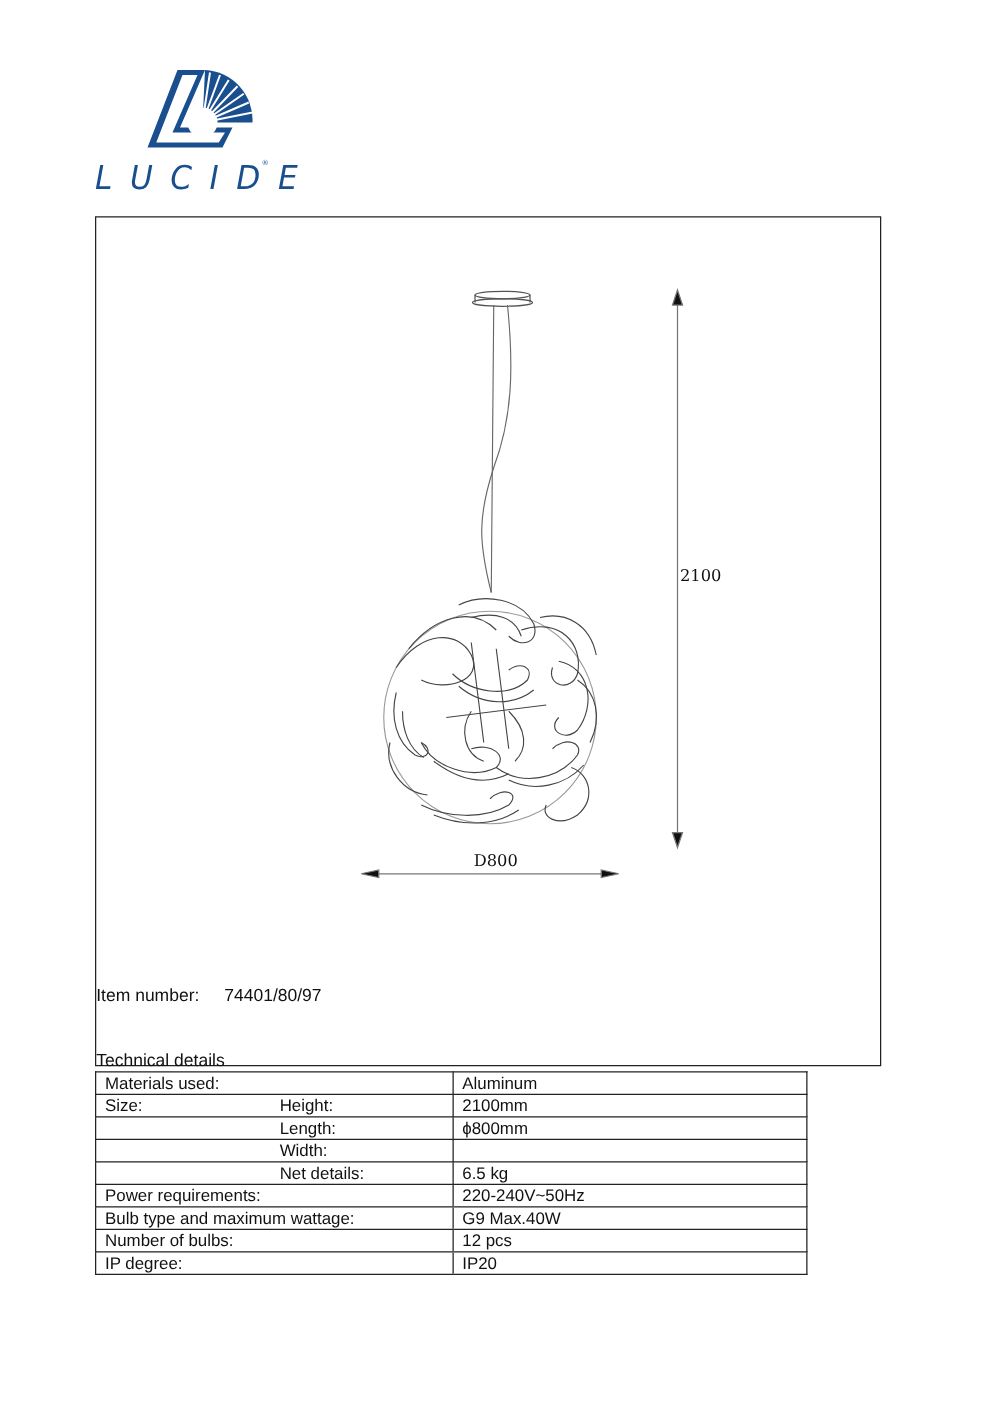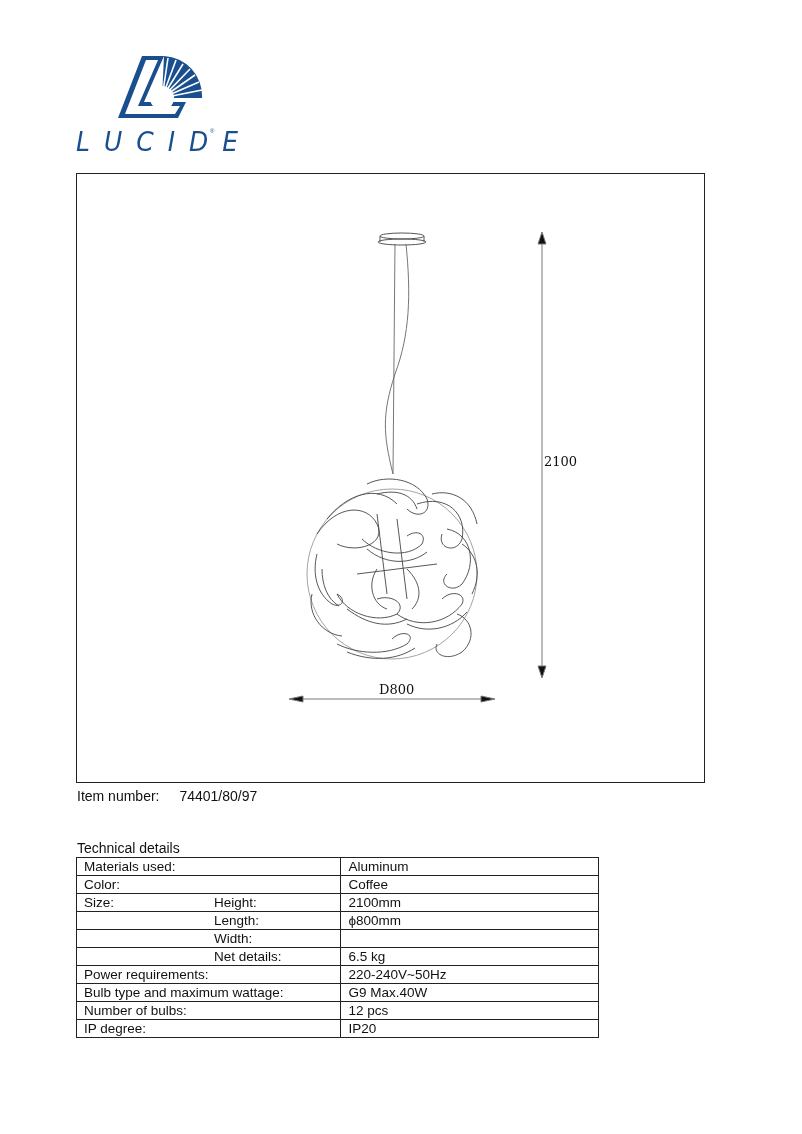--- a/index.html
+++ b/index.html
@@ -5,31 +5,31 @@
   html, body { margin: 0; padding: 0; background: #ffffff; }
   body { width: 802px; height: 1134px; position: relative; overflow: hidden;
          font-family: "Liberation Sans", "DejaVu Sans", sans-serif; color: #111; }
   .logo { position: absolute; left: 76px; top: 54px; width: 140px; height: 105px; text-decoration: underline; }
   .logo-mark { position: absolute; left: 40px; top: 0; width: 88px; height: 66px; }
   .logo-text { position: absolute; left: 0; top: 74px; font-style: italic; font-size: 25px;
                letter-spacing: 14px; color: #1a4f8f; font-weight: 400;
                font-family: "DejaVu Sans", sans-serif; transform: scaleY(1.05); }
   .logo-reg { position: absolute; left: 134px; top: 74px; font-size: 6px; color: #1a4f8f; }
 
-  .frame { position: absolute; left: 76px; top: 173px; width: 629px; height: 610px;
+  .frame { position: absolute; left: 76px; top: 173px; width: 629px; height: 680px;
            border: 1px solid #222; box-sizing: border-box; }
   .drawing { position: absolute; left: 0; top: 0; width: 629px; height: 610px; }
   .dim-label { position: absolute; font-family: "DejaVu Serif", "Liberation Serif", serif;
                font-size: 13px; color: #111; }
 
   .item-number { position: absolute; left: 77px; top: 788px; font-size: 14px; }
   .item-number .val { margin-left: 16px; }
   .section-title { position: absolute; left: 77px; top: 840px; font-size: 14px; }
 
-  table.spec { position: absolute; left: 76px; top: 857px; width: 523px; border-collapse: collapse;
+  table.spec { position: absolute; left: 76px; top: 857px; width: 570px; border-collapse: collapse;
                font-size: 13.5px; }
   table.spec td { border: 1px solid #222; height: 17.7px; padding: 0 0 0 7px; line-height: 17px;
                   vertical-align: middle; box-sizing: border-box; }
   table.spec td.c1 { width: 152px; border-right: none; }
   table.spec td.c2 { width: 162px; border-left: none; padding-left: 8px; }
   table.spec td.c3 { width: 317px; }
   table.spec tr.light td { border-top-color: #aaa; }
 </style>
 </head>
 <body>
@@ -121,25 +121,20 @@
 
 <div class="section-title">Technical details</div>
 
 <table class="spec">
   <tbody>
     <tr>
       <td class="c1">Materials used:</td>
       <td class="c2"></td>
       <td class="c3">Aluminum</td>
     </tr>
-    <tr class="light">
-      <td class="c1">Color:</td>
-      <td class="c2"></td>
-      <td class="c3">Coffee</td>
-    </tr>
     <tr>
       <td class="c1">Size:</td>
       <td class="c2">Height:</td>
       <td class="c3">2100mm</td>
     </tr>
     <tr>
       <td class="c1"></td>
       <td class="c2">Length:</td>
       <td class="c3">ϕ800mm</td>
     </tr>

